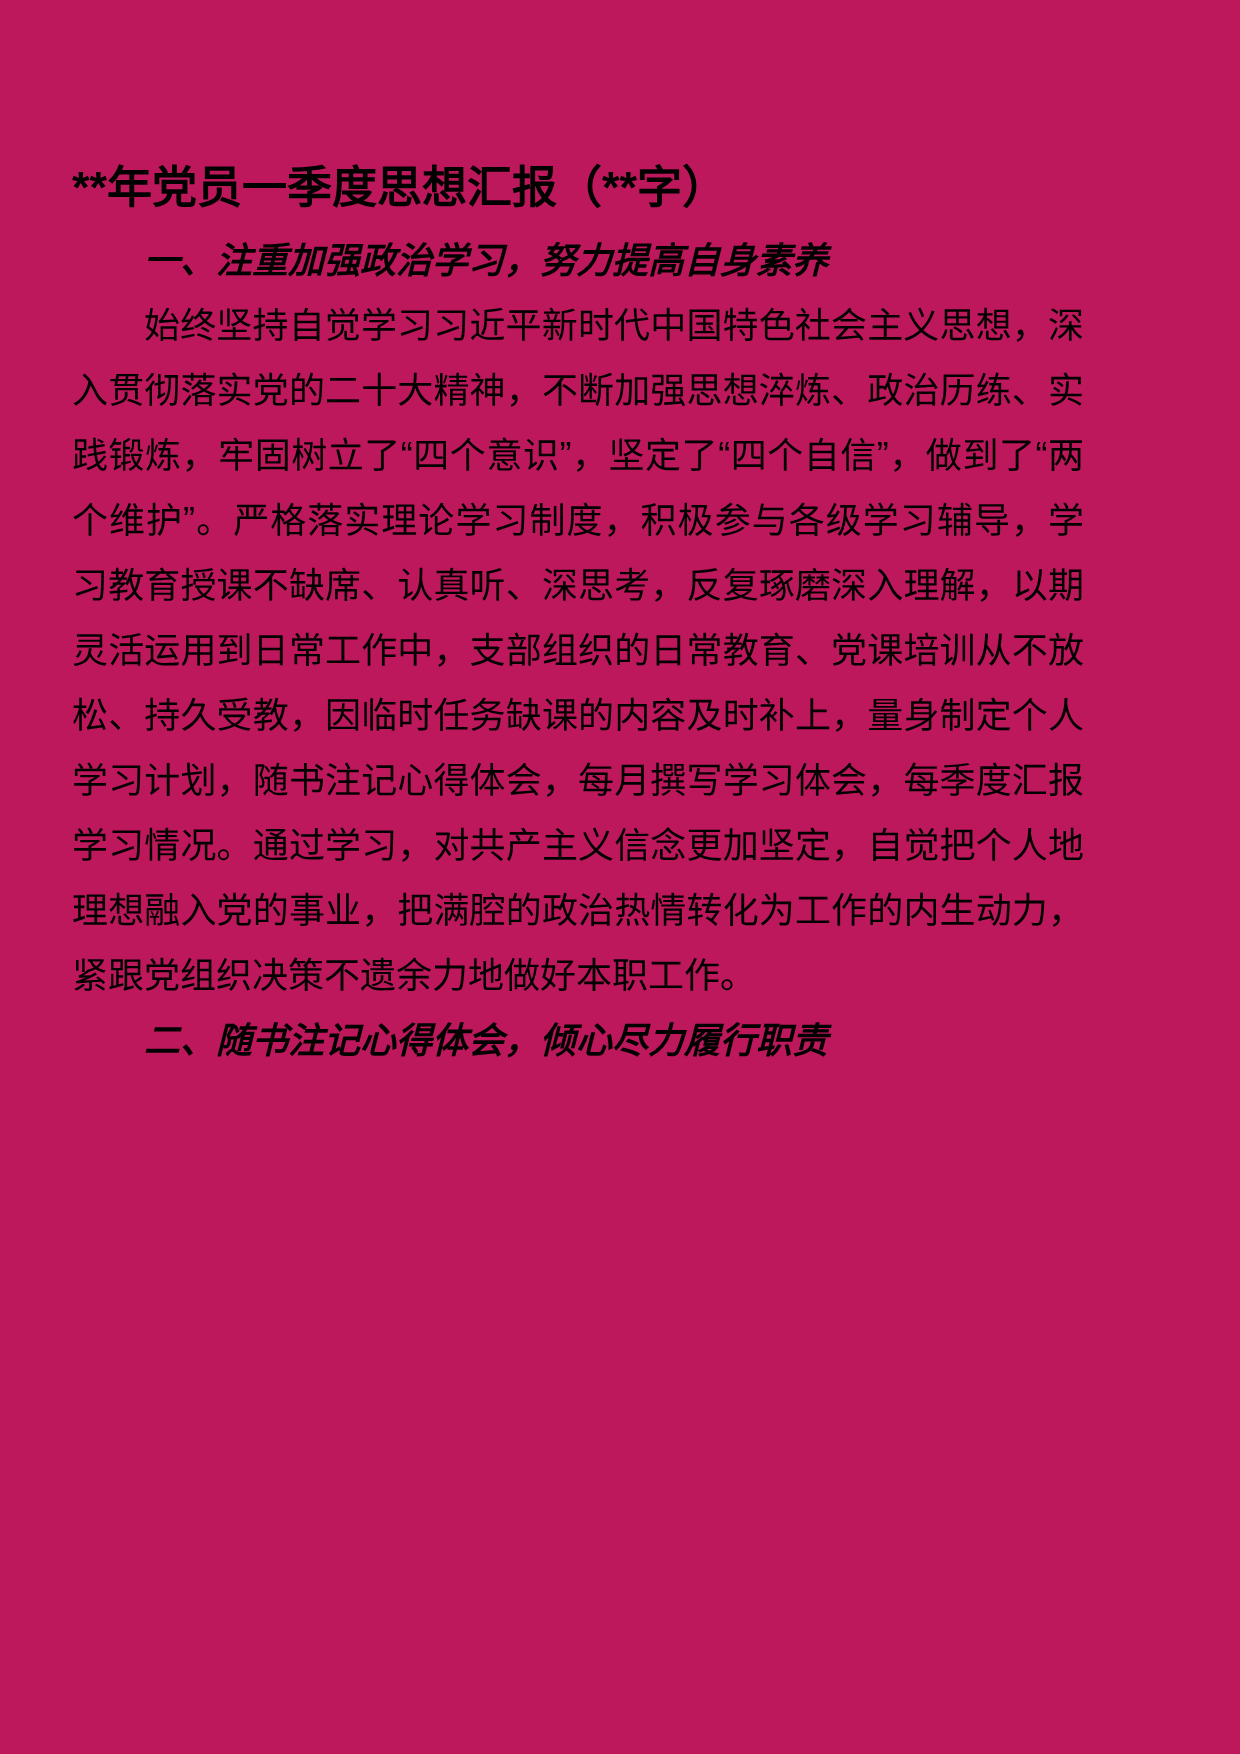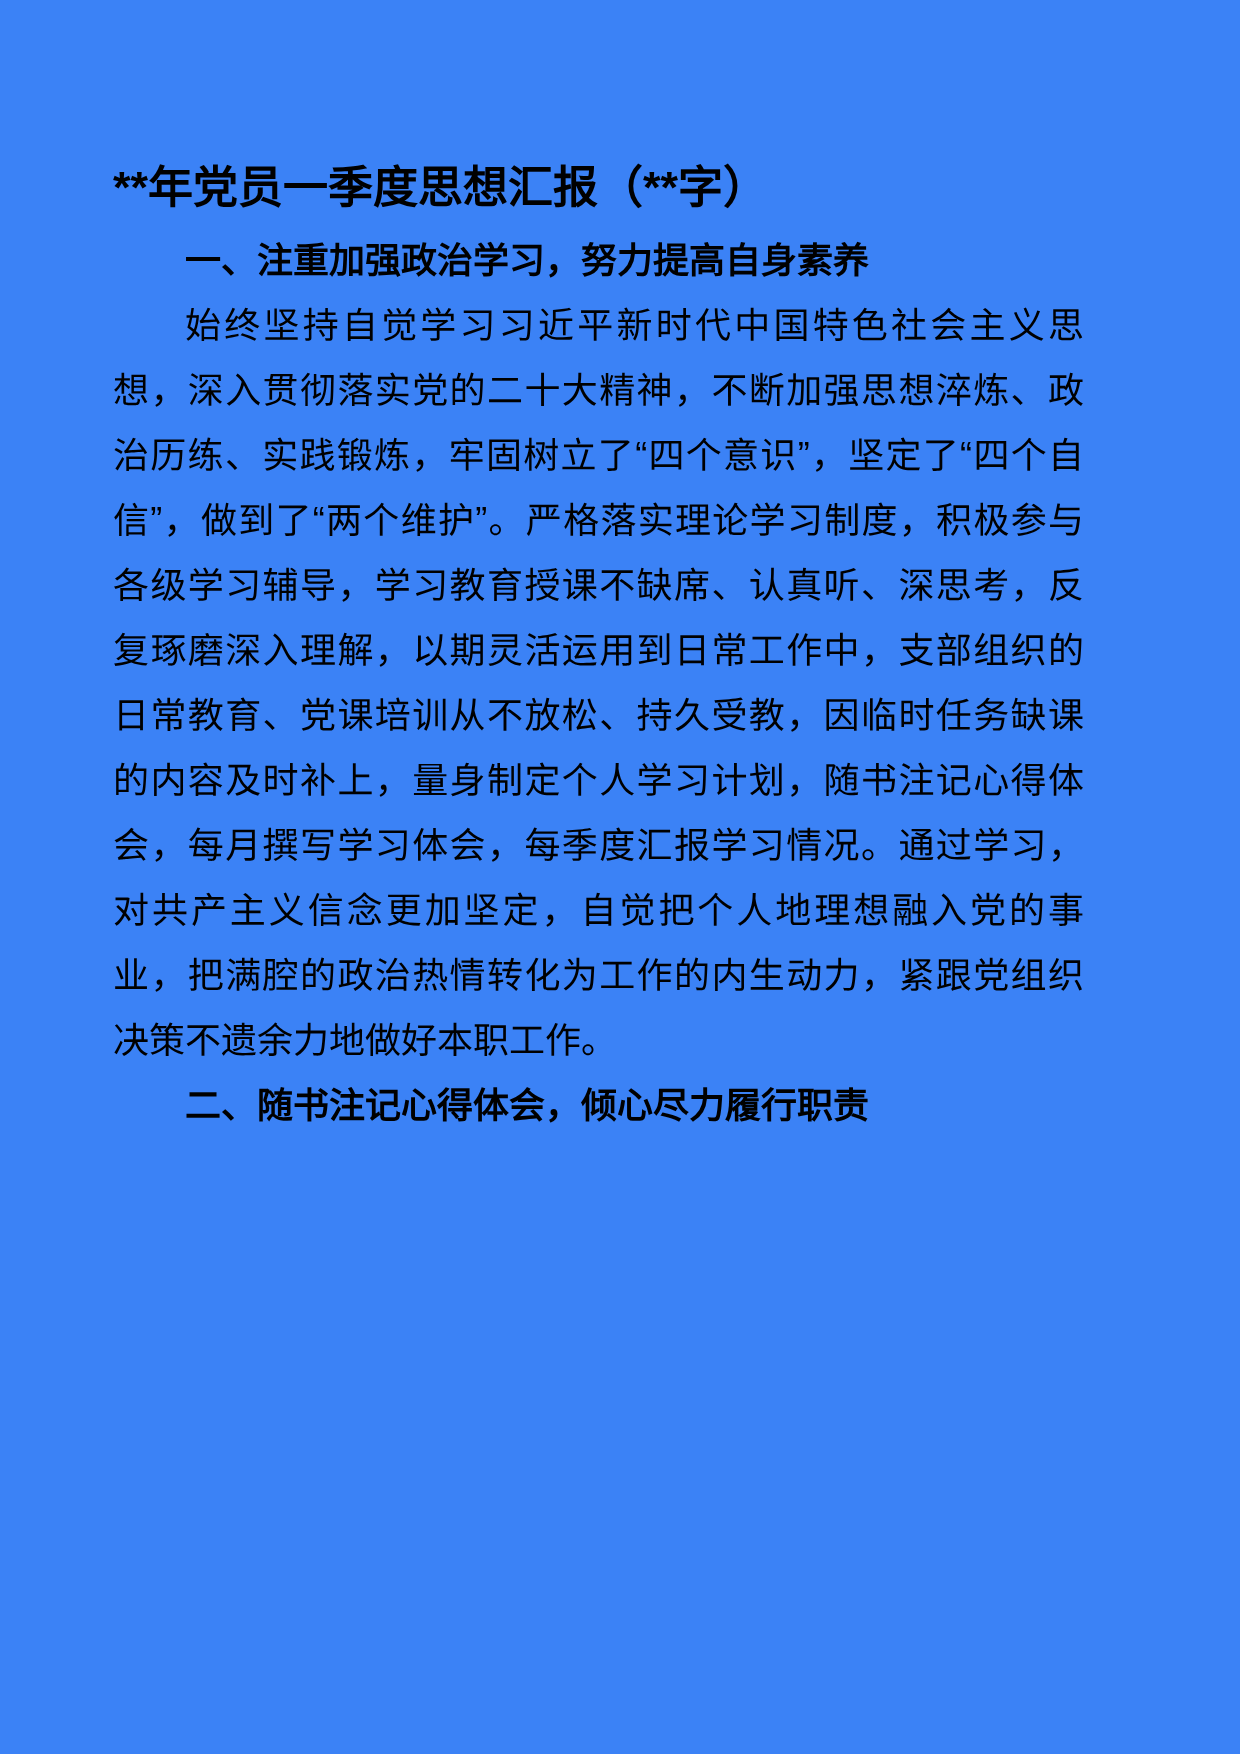--- a/index.html
+++ b/index.html
@@ -10,23 +10,23 @@
   body {
     width: 1240px;
     height: 1754px;
     color: #000000;
     font-family: "Liberation Sans", sans-serif;
   }
   .page {
     box-sizing: border-box;
     width: 1240px;
     height: 1754px;
-    padding: 148px 156px 0 113px;
+    padding: 148px 156px 0 72px;
     overflow: hidden;
-    background: #3b82f6;
+    background: #be185d;
   }
   .doc-title {
     margin: 0;
     font-size: 45px;
     font-weight: 700;
     line-height: 80px;
     text-align: left;
     white-space: nowrap;
   }
   .para {
@@ -39,20 +39,21 @@
     text-indent: 72px;
     word-break: break-all;
   }
   .heading {
     margin: 0;
     font-size: 36px;
     font-weight: 700;
     line-height: 65px;
     text-indent: 72px;
     white-space: nowrap;
+    font-style: italic;
   }
 </style>
 </head>
 <body>
 
 <div class="page">
   <h1 class="doc-title">**年党员一季度思想汇报（**字）</h1>
 
 
   <h2 class="heading">一、注重加强政治学习，努力提高自身素养</h2>

